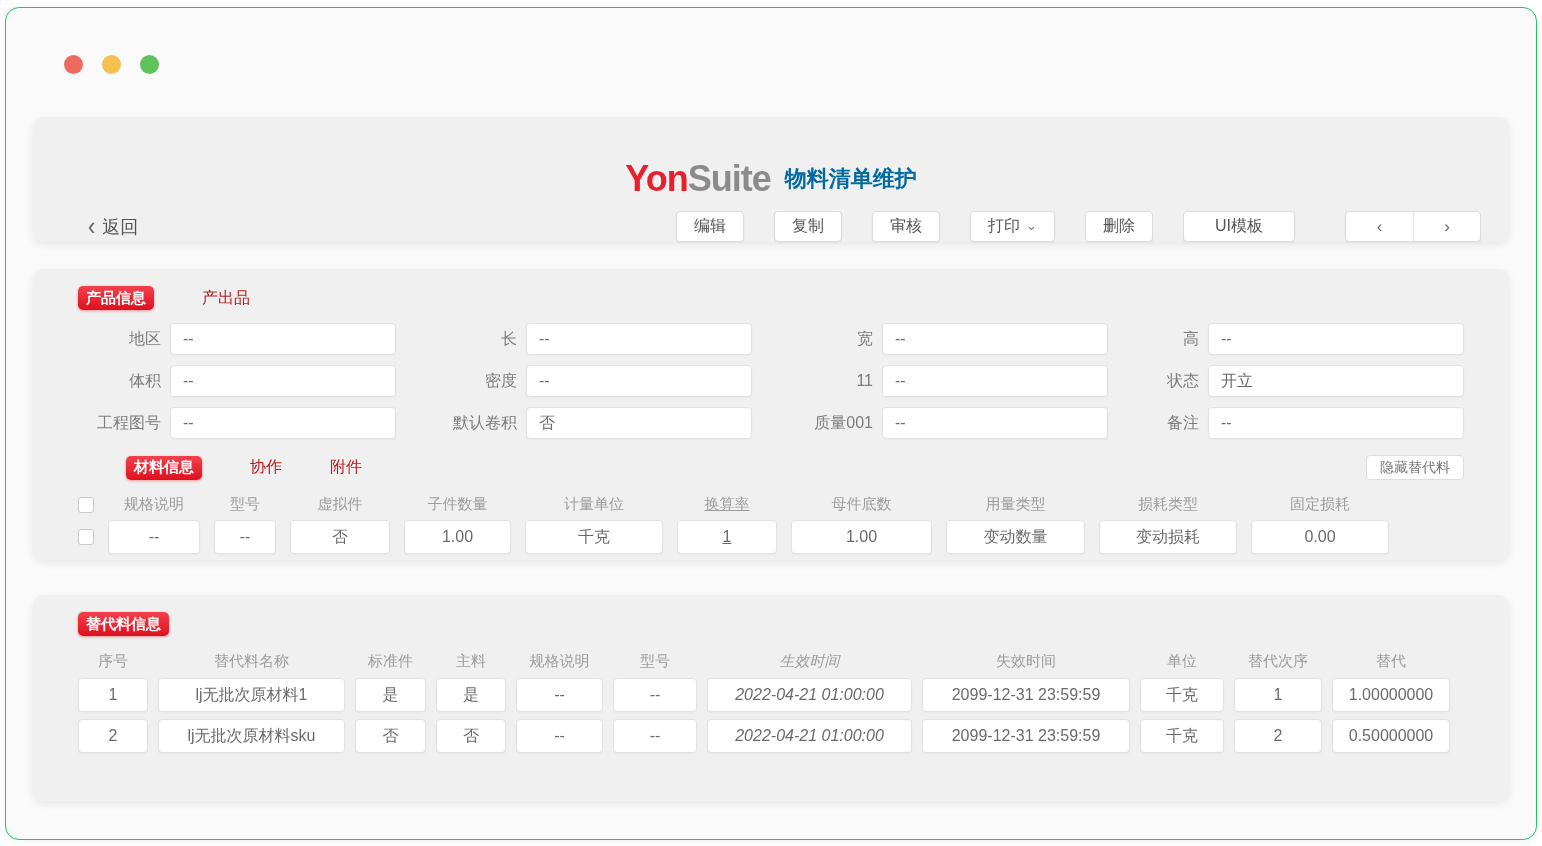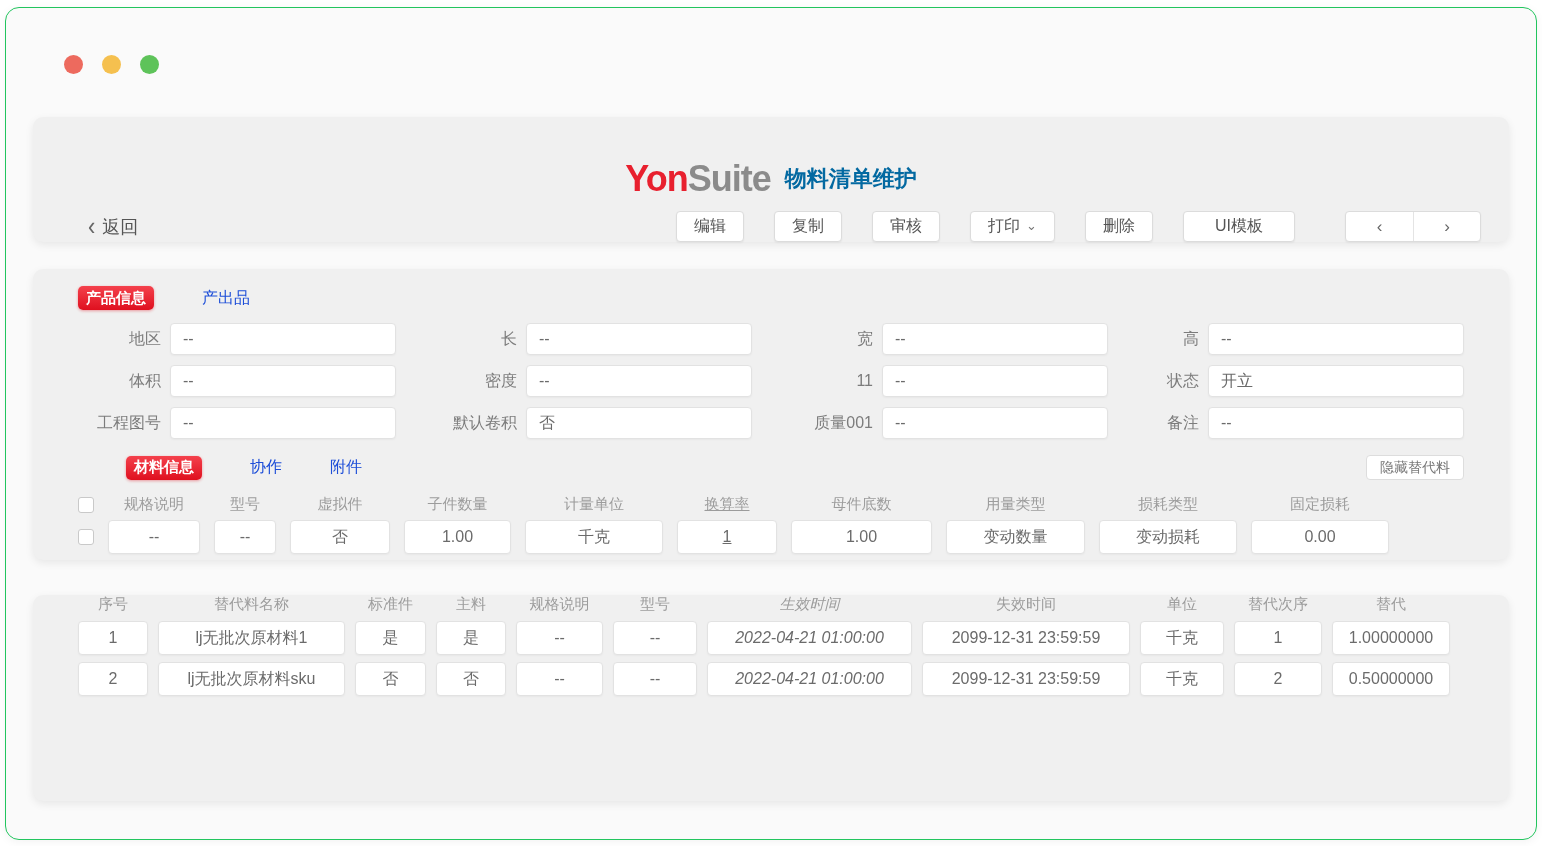--- a/index.html
+++ b/index.html
@@ -48,21 +48,21 @@
 
   
   .tab-row { display:flex; align-items:center; }
   .pill {
     background:linear-gradient(180deg,#f4414c,#df101f);
     color:#fff; font-size:15px; font-weight:bold;
     height:24px; padding:0 8px; border-radius:5px;
     display:flex; align-items:center; box-shadow:0 1px 3px rgba(224,20,34,.4);
     cursor:pointer; white-space:nowrap;
   }
-  .tab-plain { color:#1d4ed8; font-size:16px; margin-left:48px; cursor:pointer; }
+  .tab-plain { color:#b91c1c; font-size:16px; margin-left:48px; cursor:pointer; }
 
   
   .form-grid { display:grid; grid-template-columns:repeat(4,1fr); column-gap:38px; row-gap:10px; margin-top:13px; }
   .field { display:flex; align-items:center; }
   .field-label { min-width:92px; text-align:right; padding-right:9px; color:#7c7c7c; font-size:16px; white-space:nowrap; }
   .col4 .field-label { min-width:62px; }
   .input {
     flex:1; height:32px; background:#fff; border:1px solid #e2e2e2; border-radius:4px;
     display:flex; align-items:center; padding:0 12px; color:#6b6b6b; font-size:16px;
     box-shadow:0 1px 2px rgba(0,0,0,.04); cursor:text; white-space:nowrap; overflow:hidden;
@@ -240,20 +240,23 @@
       <div class="mcell w-unit">千克</div>
       <div class="mcell w-rate">1</div>
       <div class="mcell w-base">1.00</div>
       <div class="mcell w-usage">变动数量</div>
       <div class="mcell w-loss">变动损耗</div>
       <div class="mcell w-fixed">0.00</div>
     </div>
   </div>
 
   <div class="panel panel-sub">
+    <div class="sub-pill-row">
+      <div class="pill">替代料信息</div>
+    </div>
 
     <div class="stable-head">
       <div class="mh s-seq">序号</div>
       <div class="mh s-name">替代料名称</div>
       <div class="mh s-std">标准件</div>
       <div class="mh s-main">主料</div>
       <div class="mh s-spec">规格说明</div>
       <div class="mh s-model">型号</div>
       <div class="mh s-eff">生效时间</div>
       <div class="mh s-exp">失效时间</div>

